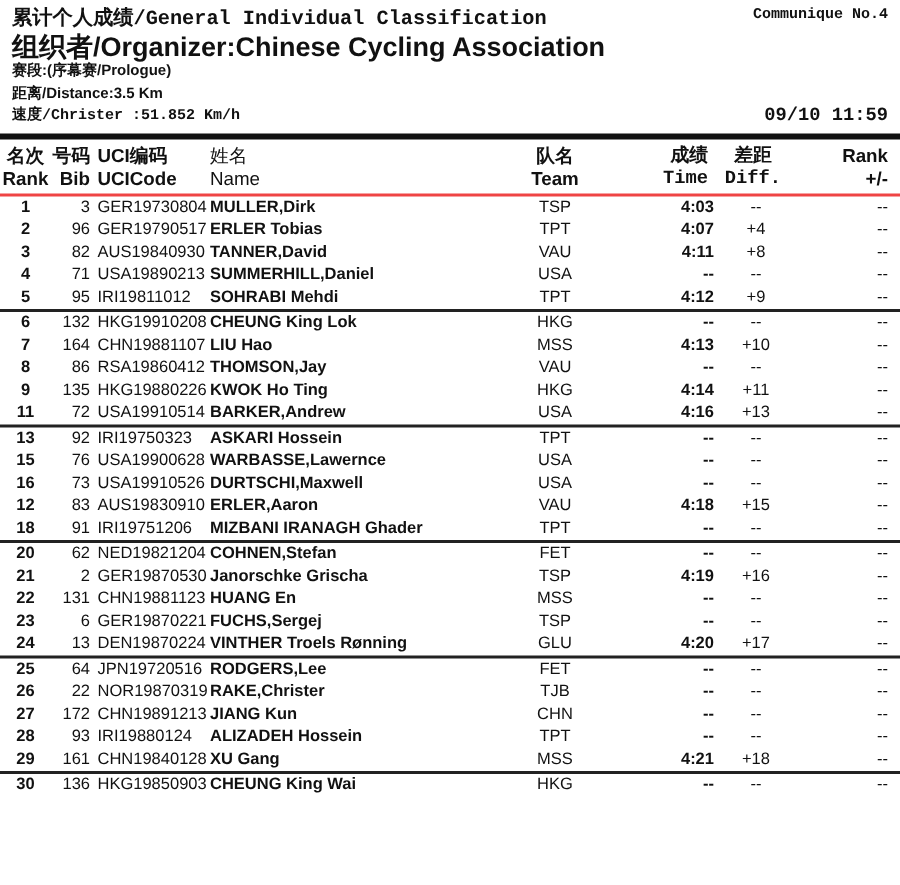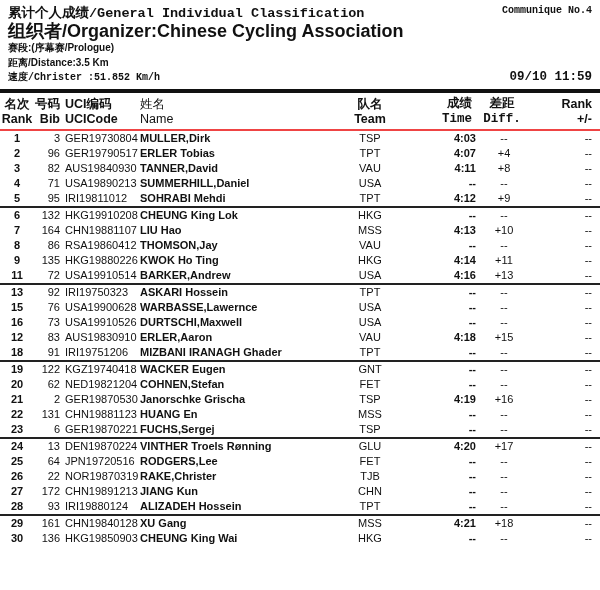--- a/index.html
+++ b/index.html
@@ -256,30 +256,20 @@
           <td class="col-rank">18</td>
           <td class="col-bib">91</td>
           <td class="col-uci">IRI19751206</td>
           <td class="col-name">MIZBANI IRANAGH Ghader</td>
           <td class="col-team">TPT</td>
           <td class="col-time">--</td>
           <td class="col-diff">--</td>
           <td class="col-change">--</td>
         </tr>
         <tr>
-          <td class="col-rank">19</td>
-          <td class="col-bib">122</td>
-          <td class="col-uci">KGZ19740418</td>
-          <td class="col-name">WACKER Eugen</td>
-          <td class="col-team">GNT</td>
-          <td class="col-time">--</td>
-          <td class="col-diff">--</td>
-          <td class="col-change">--</td>
-        </tr>
-        <tr>
           <td class="col-rank">20</td>
           <td class="col-bib">62</td>
           <td class="col-uci">NED19821204</td>
           <td class="col-name">COHNEN,Stefan</td>
           <td class="col-team">FET</td>
           <td class="col-time">--</td>
           <td class="col-diff">--</td>
           <td class="col-change">--</td>
         </tr>
         <tr>

